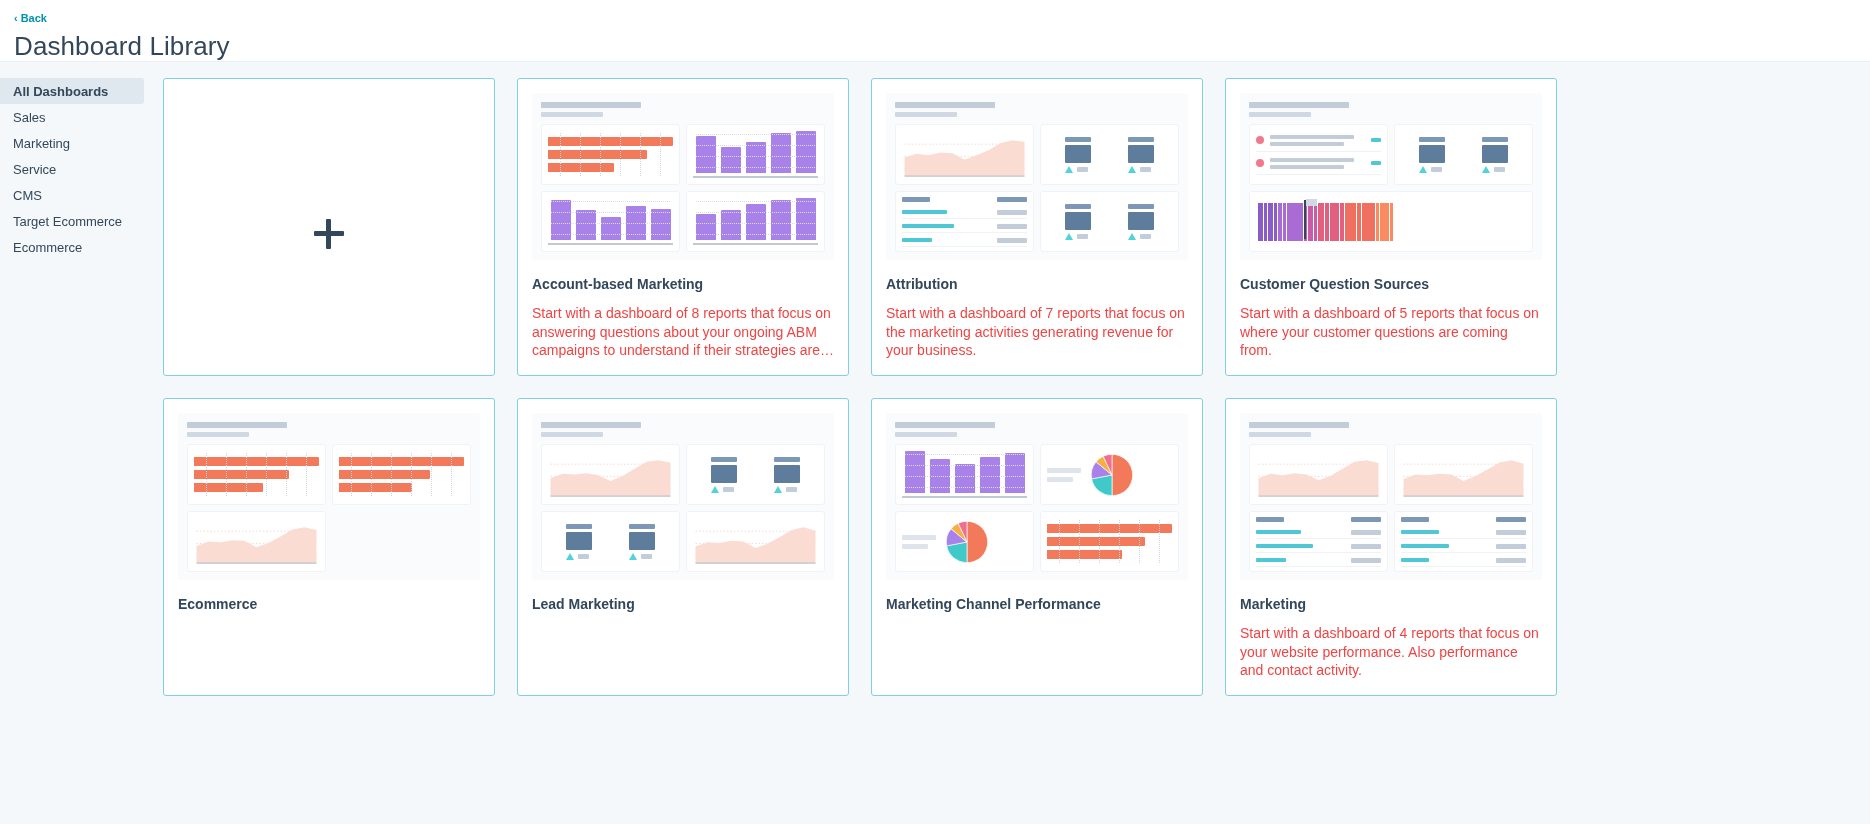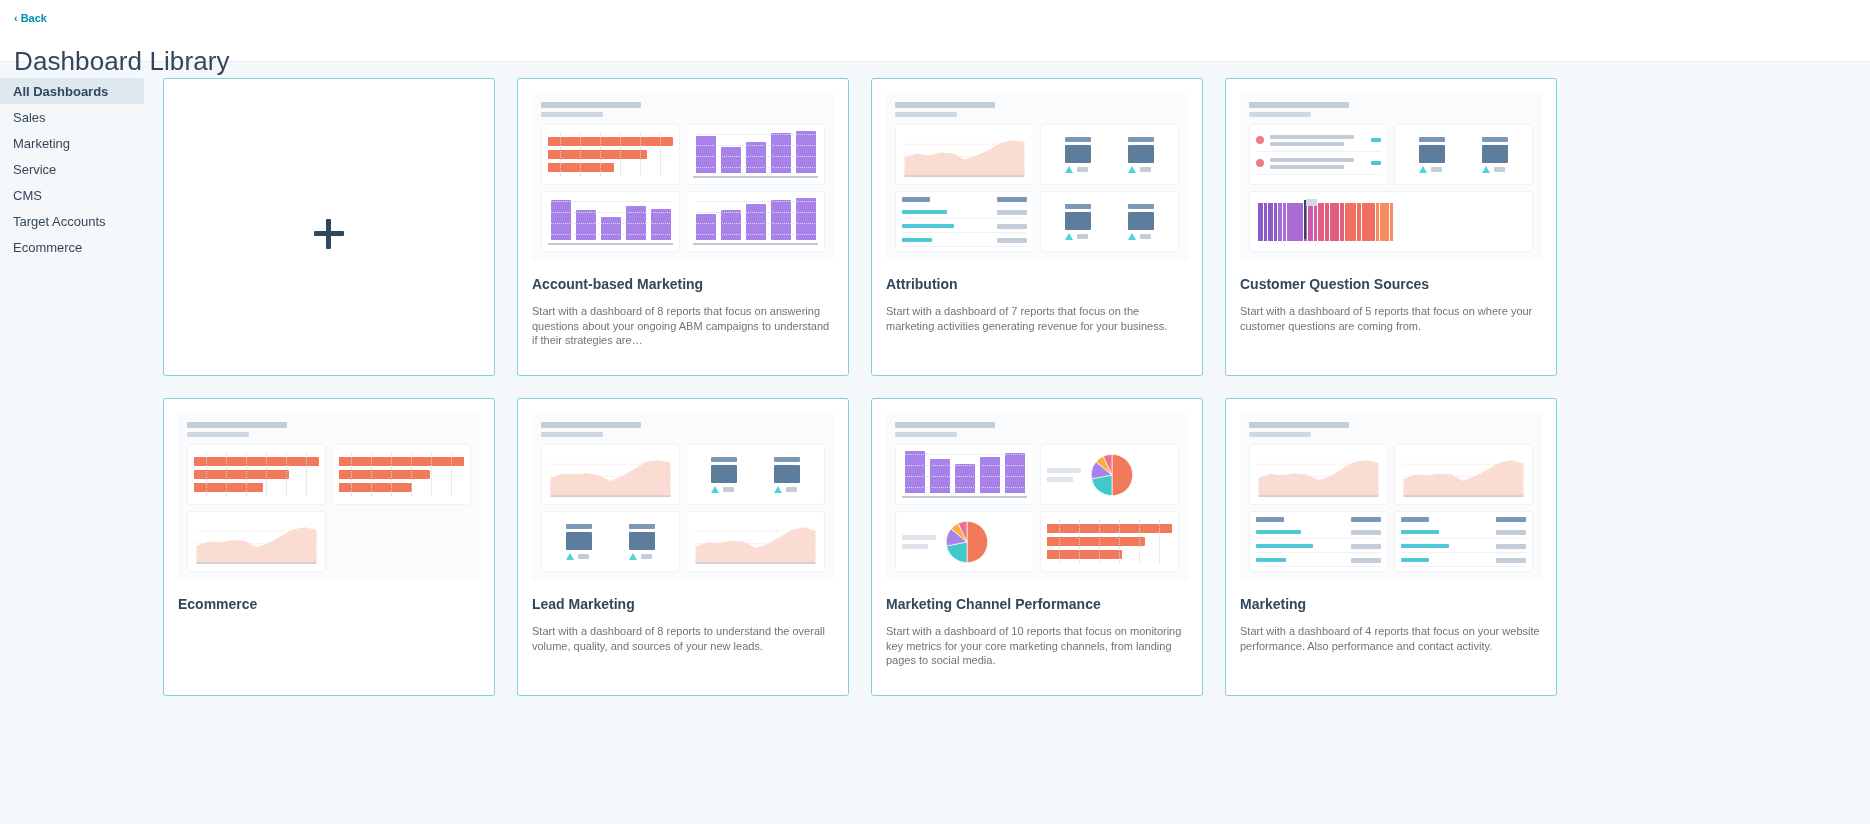--- a/index.html
+++ b/index.html
@@ -20,21 +20,21 @@
   }
   .back-link {
     display: inline-flex; align-items: center; gap: 3px;
     color: #0091ae; font-size: 11px; font-weight: 700;
     text-decoration: none; line-height: 1;
     margin-top: 2px;
   }
   .back-chev { font-size: 11px; line-height: 1; }
   .page-title {
     font-size: 26px; font-weight: 400; color: #33475b;
-    letter-spacing: .1px; margin-top: 20px;
+    letter-spacing: .1px; margin-top: 5px;
   }
 
   
   .body-wrap { display: flex; padding: 16px 0 16px 0; }
 
   
   .sidebar { width: 144px; flex: 0 0 144px; padding-left: 0; }
   .side-item {
     height: 26px; display: flex; align-items: center;
     padding-left: 13px; font-size: 13px; color: #33475b;
@@ -79,21 +79,21 @@
     position: relative; overflow: hidden; padding: 6px;
   }
   .tile.empty { background: transparent; border: none; }
 
   .card-title {
     font-size: 14px; font-weight: 700; color: #33475b;
     margin-top: 16px;
   }
   .card-title.blank-t { margin-top: 0; }
   .card-desc {
-    font-size: 11px; color: #737373; line-height: 1.33;
+    font-size: 14px; color: #ef4444; line-height: 1.33;
     margin-top: 12px;
   }
   .plus-wrap {
     flex: 1; display: flex; align-items: center; justify-content: center;
     width: 100%;
   }
   .plus { position: relative; width: 30px; height: 30px; }
   .plus:before, .plus:after {
     content: ""; position: absolute; background: #33475b; border-radius: 1px;
   }
@@ -169,21 +169,21 @@
       <div class="side-item">
         <span>Marketing</span>
       </div>
       <div class="side-item">
         <span>Service</span>
       </div>
       <div class="side-item">
         <span>CMS</span>
       </div>
       <div class="side-item">
-        <span>Target Accounts</span>
+        <span>Target Ecommerce</span>
       </div>
       <div class="side-item">
         <span>Ecommerce</span>
       </div>
     </nav>
 
   <div class="grid" id="grid">
       <div class="card blank">
         <div class="plus-wrap">
           <div class="plus"></div>
@@ -522,21 +522,20 @@
                 <line x1="2" x2="98" y1="14" y2="14" stroke="#e4c9c2" stroke-width=".6" stroke-dasharray="1.2 1.6"></line>
                 <line x1="2" x2="98" y1="27" y2="27" stroke="#e4c9c2" stroke-width=".6" stroke-dasharray="1.2 1.6"></line>
                 <line x1="2" x2="98" y1="40" y2="40" stroke="#e4c9c2" stroke-width=".6" stroke-dasharray="1.2 1.6"></line>
                 <path d="M 2,48 L 2,30.436363636363637 L 11.6,25.854545454545455 L 21.2,26.61818181818182 L 30.799999999999997,24.327272727272728 L 40.4,25.090909090909093 L 50,31.96363636363636 L 59.599999999999994,27.381818181818183 L 69.2,20.509090909090908 L 78.8,12.872727272727275 L 88.39999999999999,9.81818181818182 L 98,13.636363636363633 L 98,48 Z" fill="#fadcd3"></path>
                 <line x1="2" x2="98" y1="48" y2="48" stroke="#b9c4d1" stroke-width="1.4"></line>
               </svg>
             </div>
           </div>
         </div>
         <div class="card-title">Lead Marketing</div>
-        <div class="card-desc">Start with a dashboard of 8 reports to understand the overall volume, quality, and sources of your new leads.</div>
       </div>
       <div class="card">
         <div class="thumb">
           <div class="thumb-title"></div>
           <div class="thumb-sub"></div>
           <div class="tiles g2x2">
             <div class="tile">
               <div class="vbars">
                 <div class="hgrid">
                   <i></i>
@@ -592,21 +591,20 @@
                   <i></i>
                 </div>
                 <div class="hbar" style="width: 100%; background: rgb(242, 121, 90);"></div>
                 <div class="hbar" style="width: 78%; background: rgb(242, 121, 90);"></div>
                 <div class="hbar" style="width: 60%; background: rgb(242, 121, 90);"></div>
               </div>
             </div>
           </div>
         </div>
         <div class="card-title">Marketing Channel Performance</div>
-        <div class="card-desc">Start with a dashboard of 10 reports that focus on monitoring key metrics for your core marketing channels, from landing pages to social media.</div>
       </div>
       <div class="card">
         <div class="thumb">
           <div class="thumb-title"></div>
           <div class="thumb-sub"></div>
           <div class="tiles g2x2">
             <div class="tile">
               <svg class="area-svg" viewBox="0 0 100 50" preserveAspectRatio="none">
                 <line x1="2" x2="98" y1="14" y2="14" stroke="#e4c9c2" stroke-width=".6" stroke-dasharray="1.2 1.6"></line>
                 <line x1="2" x2="98" y1="27" y2="27" stroke="#e4c9c2" stroke-width=".6" stroke-dasharray="1.2 1.6"></line>

